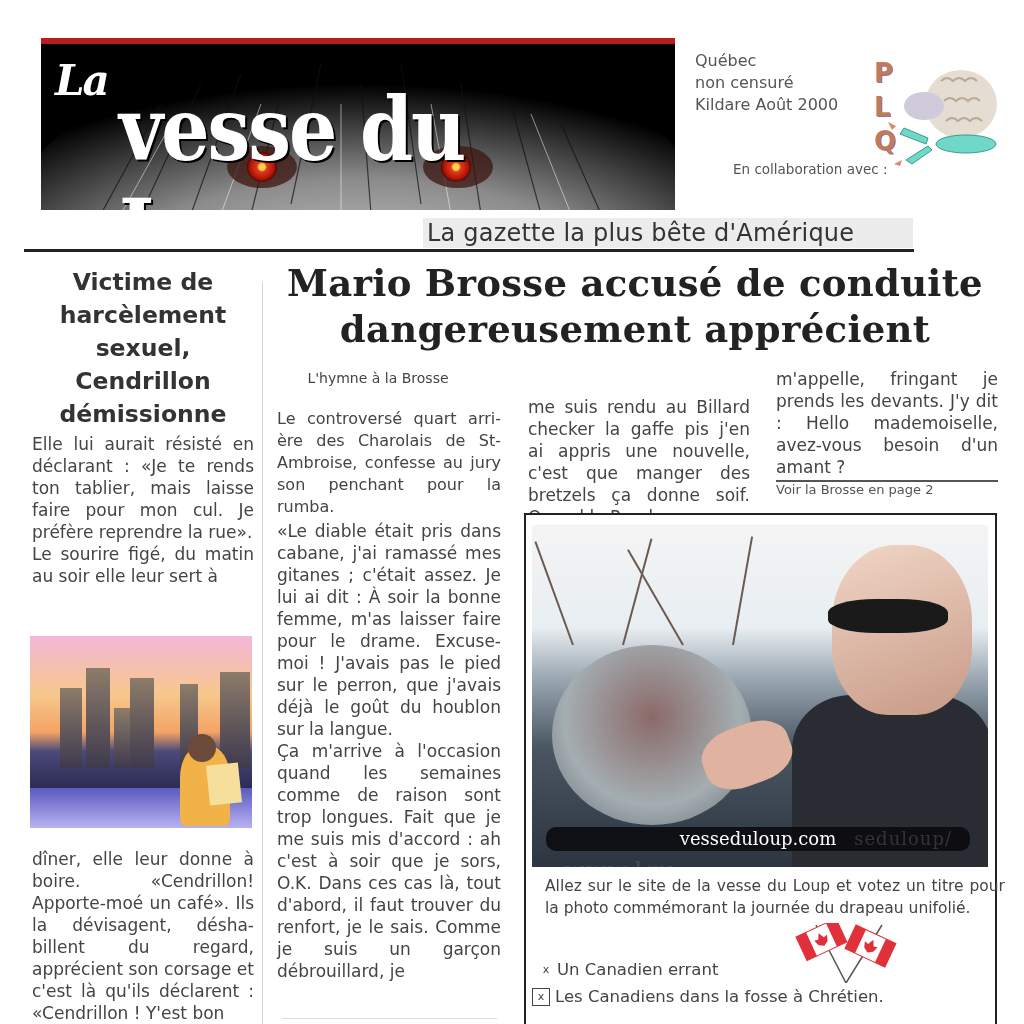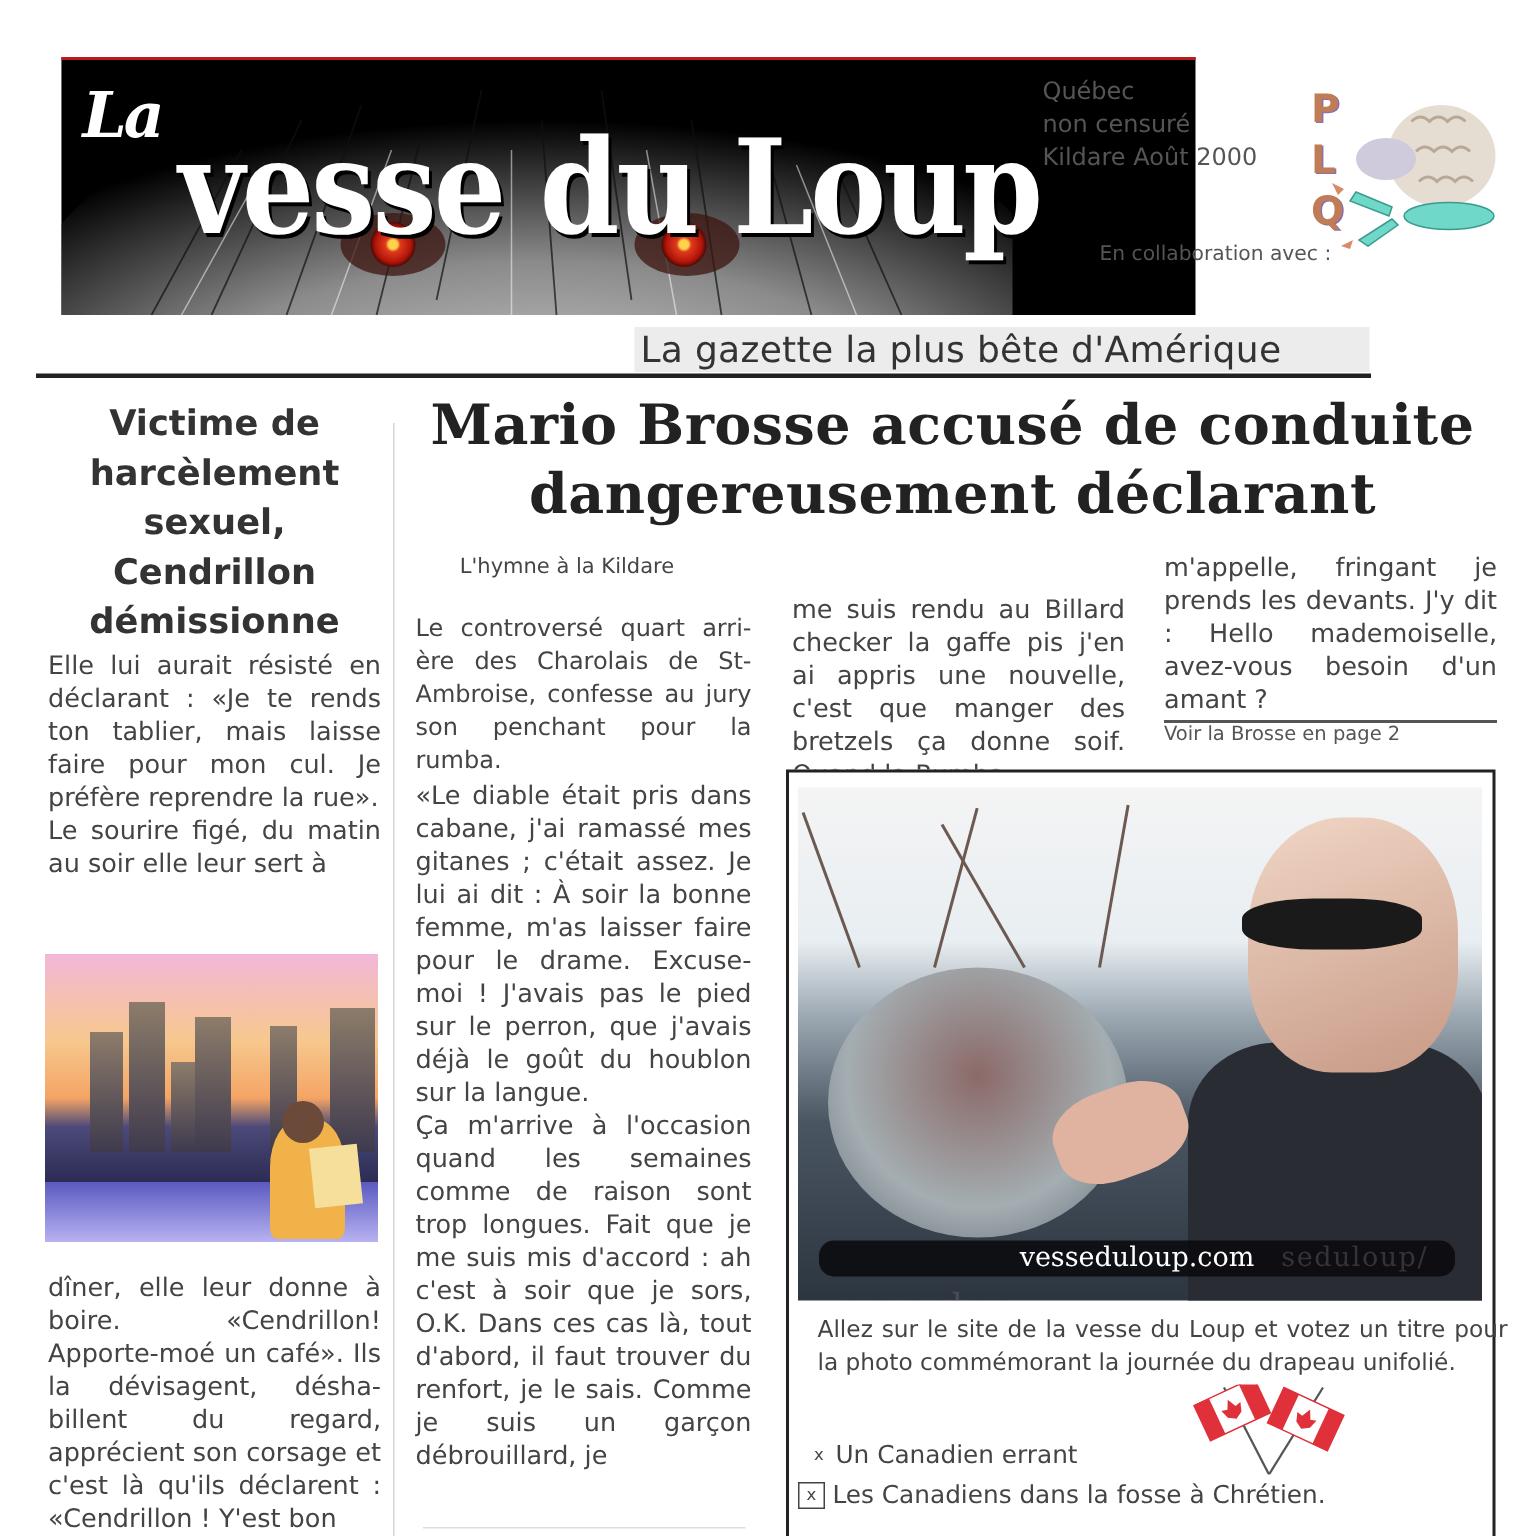--- a/index.html
+++ b/index.html
@@ -1,22 +1,22 @@
 <!DOCTYPE html>
 <html><head>
 <meta charset="utf-8">
 <style>
   * { box-sizing: border-box; margin: 0; padding: 0; }
   html, body { width: 1024px; height: 1024px; background: #ffffff; overflow: hidden; }
   body { position: relative; font-family: "DejaVu Serif", serif; color: #333; }
 
   
   .masthead {
-    position: absolute; left: 41px; top: 38px; width: 756px; height: 172px;
-    background: #000; overflow: hidden; border-top: 2px solid #b91c1c;
+    position: absolute; left: 41px; top: 38px; width: 634px; height: 172px;
+    background: #000; overflow: hidden; border-top: 6px solid #b91c1c;
   }
   .fur { position: absolute; inset: 0; }
   .mast-la {
     position: absolute; left: 14px; top: 12px; color: #fff;
     font-family: "DejaVu Serif", serif; font-weight: bold; font-size: 42px;
     font-style: italic; letter-spacing: -2px;
     text-shadow: 1px 1px 0 #000;
   }
   .mast-title {
     position: absolute; left: 78px; top: 34px; color: #fff;
@@ -221,24 +221,24 @@
   <div class="woman-head"></div>
   <div class="paper-sheet"></div>
 </div>
 
 <div class="left-bottom">
   <p class="body-text">dîner, elle leur donne à boire. «Cendrillon! Apporte-moé un café». Ils la dévisagent, désha-billent du regard, apprécient son corsage et c'est là qu'ils déclarent : «Cendrillon ! Y'est bon</p>
 </div>
 
 <div class="col-rule"></div>
 
-<h1 class="main-head">Mario Brosse accusé de conduite dangereusement déclarant</h1>
+<h1 class="main-head">Mario Brosse accusé de conduite dangereusement apprécient</h1>
 
 <div class="art-col1">
-  <div class="art-sub">L'hymne à la Kildare</div>
+  <div class="art-sub">L'hymne à la Brosse</div>
   <p class="body-text" style="font-size:16px;">Le controversé quart arri-ère des Charolais de St-Ambroise, confesse au jury son penchant pour la rumba.</p>
   <p class="body-text" style="margin-top:2px;">«Le diable était pris dans cabane, j'ai ramassé mes gitanes ; c'était assez. Je lui ai dit : À soir la bonne femme, m'as laisser faire pour le drame. Excuse-moi ! J'avais pas le pied sur le perron, que j'avais déjà le goût du houblon sur la langue.</p>
   <p class="body-text">Ça m'arrive à l'occasion quand les semaines comme de raison sont trop longues. Fait que je me suis mis d'accord : ah c'est à soir que je sors, O.K. Dans ces cas là, tout d'abord, il faut trouver du renfort, je le sais. Comme je suis un garçon débrouillard, je</p>
 </div>
 <div class="col1-end-rule"></div>
 
 <div class="art-col2">
   <p class="body-text">me suis rendu au Billard checker la gaffe pis j'en ai appris une nouvelle, c'est que manger des bretzels ça donne soif. Quand la Rumba</p>
 </div>
 

